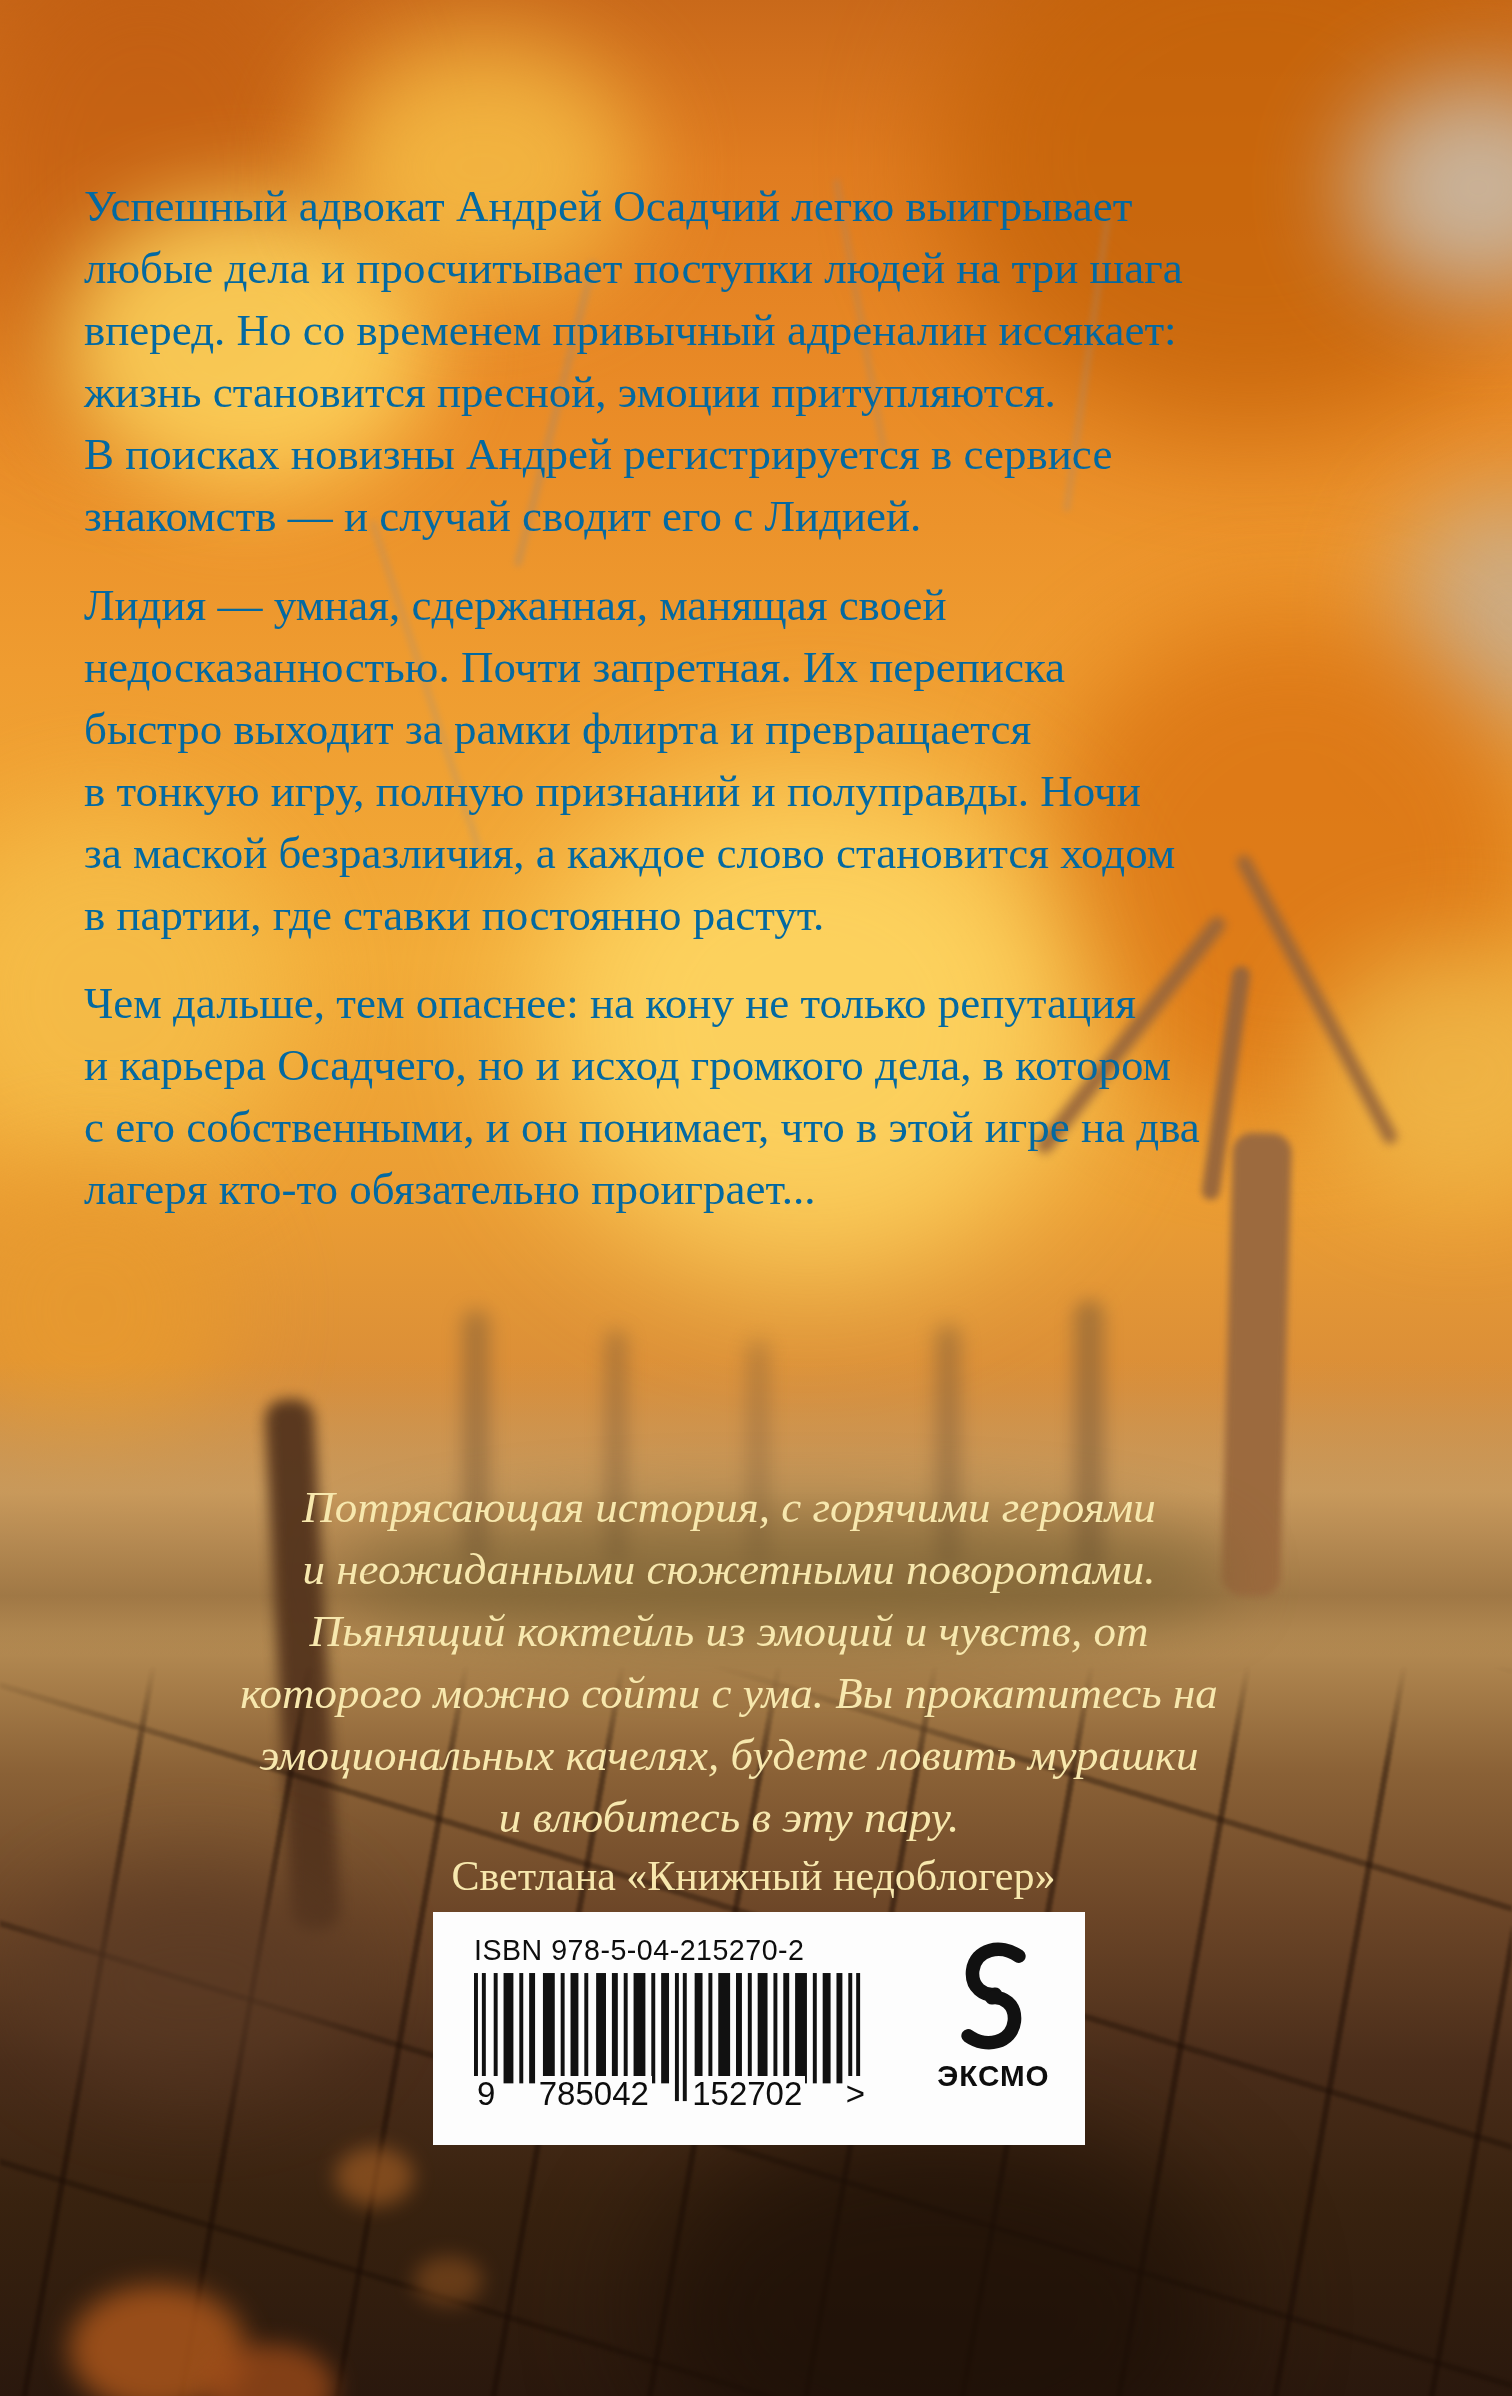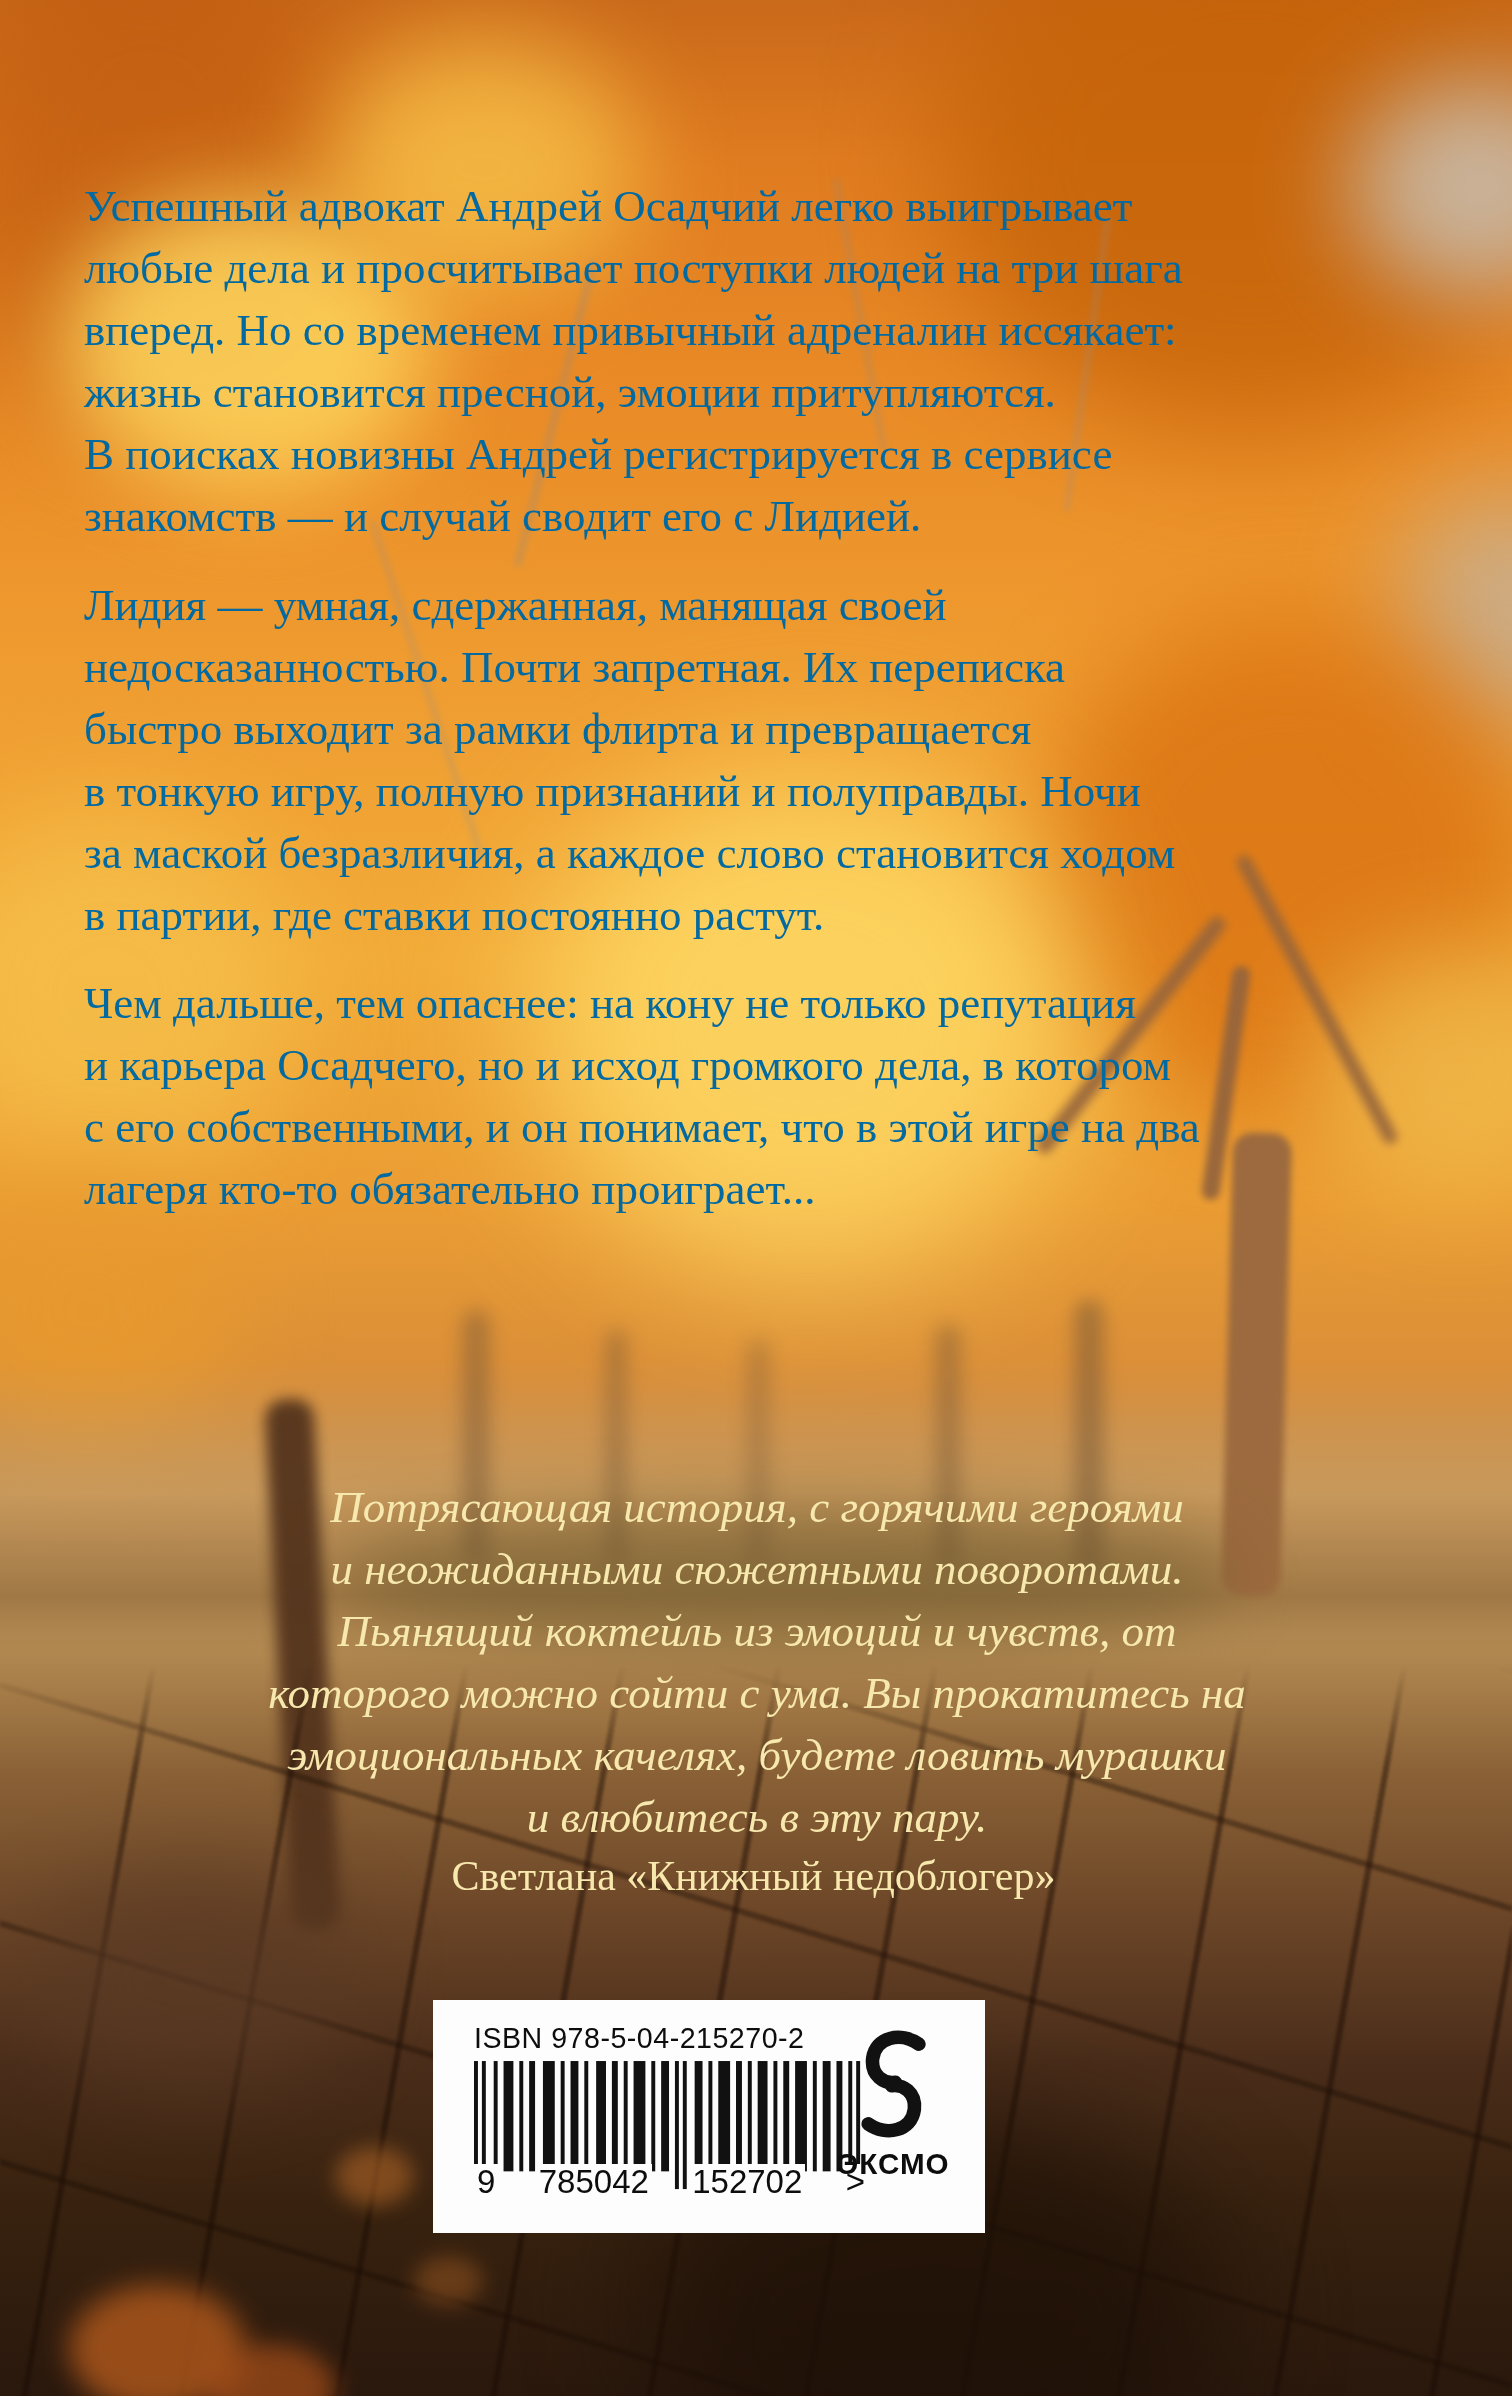--- a/index.html
+++ b/index.html
@@ -24,26 +24,26 @@
     filter:blur(1.5px);opacity:.85;
     -webkit-mask-image:linear-gradient(to bottom,transparent 0,#000 14%);
     mask-image:linear-gradient(to bottom,transparent 0,#000 14%);
   }
   
   .blurb{position:absolute;left:84px;top:175px;width:1044px;color:#0369a1;}
   .blurb .para{margin:0 0 26.6px 0;}
   .ln{font-size:45px;line-height:62px;white-space:nowrap;}
   
   .review{position:absolute;left:0;top:1476px;width:1458px;text-align:center;
-    color:#f7e8ae;padding-left:28px;}
+    color:#f7e8ae;}
   .q-ln{font-style:italic;font-size:45px;line-height:62px;white-space:nowrap;}
   .attr{position:absolute;left:0;top:1852px;width:1507px;text-align:center;
     color:#f7e8ae;font-size:42px;line-height:49px;}
   
-  .isbn-box{position:absolute;left:433px;top:2000px;width:552px;height:233px;
+  .isbn-box{position:absolute;left:433px;top:1912px;width:652px;height:233px;
     background:#fdfdfd;display:flex;align-items:center;
     font-family:"Liberation Sans","DejaVu Sans",sans-serif;color:#0d0d0d;}
   .isbn-left{position:absolute;left:41px;top:21.7px;width:379px;}
   .isbn-label{font-size:28.6px;letter-spacing:0.5px;white-space:nowrap;}
   .bars{display:block;margin-top:5.9px;}
   .bar-digits{display:flex;justify-content:space-between;width:394px;
     margin-top:-33px;font-size:33px;font-weight:400;}
   .bar-digits span{background:#fdfdfd;padding:0 3px;line-height:35px;}
   .isbn-right{position:absolute;right:27.6px;top:25.6px;width:128px;text-align:center;}
   .eksmo-name{font-size:29.6px;font-weight:bold;letter-spacing:1px;margin-top:1px;}

